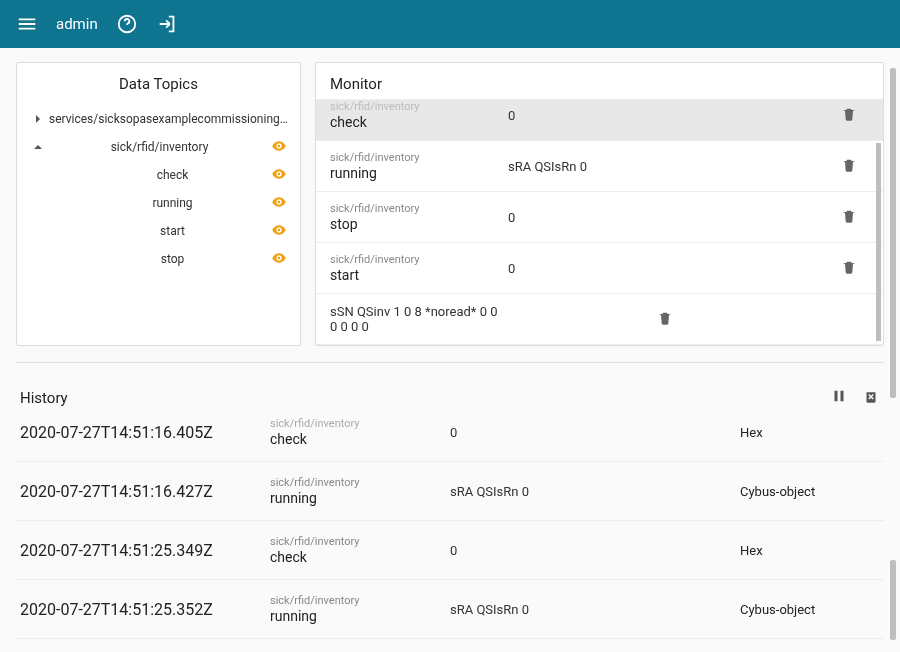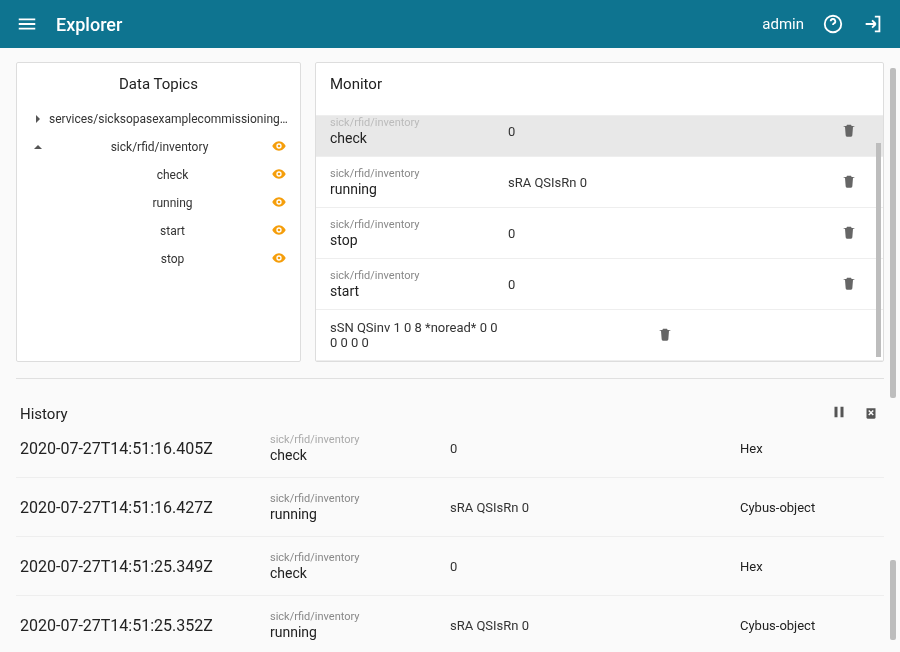--- a/index.html
+++ b/index.html
@@ -77,21 +77,21 @@
     }
     .tree-child { padding-left: 28px; }
     .monitor {
       flex: 1;
       display: flex;
       flex-direction: column;
       min-width: 0;
       position: relative;
     }
     .monitor-header {
-      padding: 12px 14px 22px 14px;
+      padding: 12px 14px 6px 14px;
       font-size: 15px;
     }
     .monitor-list {
       flex: 1;
       overflow-y: auto;
       border-top: 1px solid #eee;
     }
     .monitor-item {
       border-bottom: 1px solid #eee;
       display: grid;
@@ -163,21 +163,20 @@
   </style>
 </head>
 <body>
 
 <div class="header">
   <span class="menu-btn">
     <svg width="22" height="22" viewBox="0 0 24 24" fill="#fff">
         <path d="M3 6h18v2H3V6zm0 5h18v2H3v-2zm0 5h18v2H3v-2z"></path>
       </svg>
   </span>
-  <span class="title">Explorer</span>
   <div class="right">
     <span class="user">admin</span>
     <span>
       <svg width="22" height="22" viewBox="0 0 24 24" fill="none" stroke="#fff" stroke-width="2">
           <circle cx="12" cy="12" r="9"></circle>
           <path d="M9.5 9a2.5 2.5 0 1 1 3.5 2.3c-.8.4-1 .9-1 1.7M12 17h.01"></path>
         </svg>
     </span>
     <span>
       <svg width="22" height="22" viewBox="0 0 24 24" fill="none" stroke="#fff" stroke-width="2">

